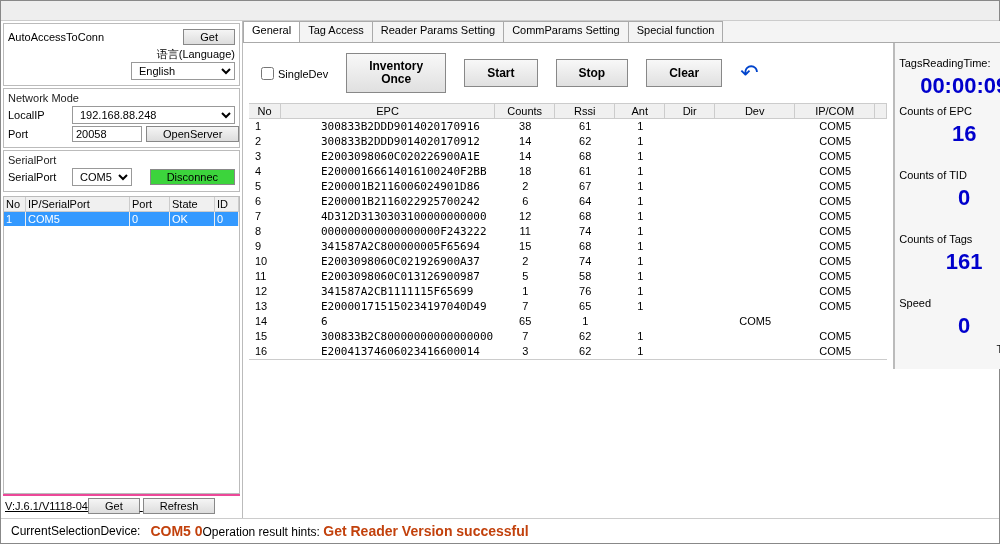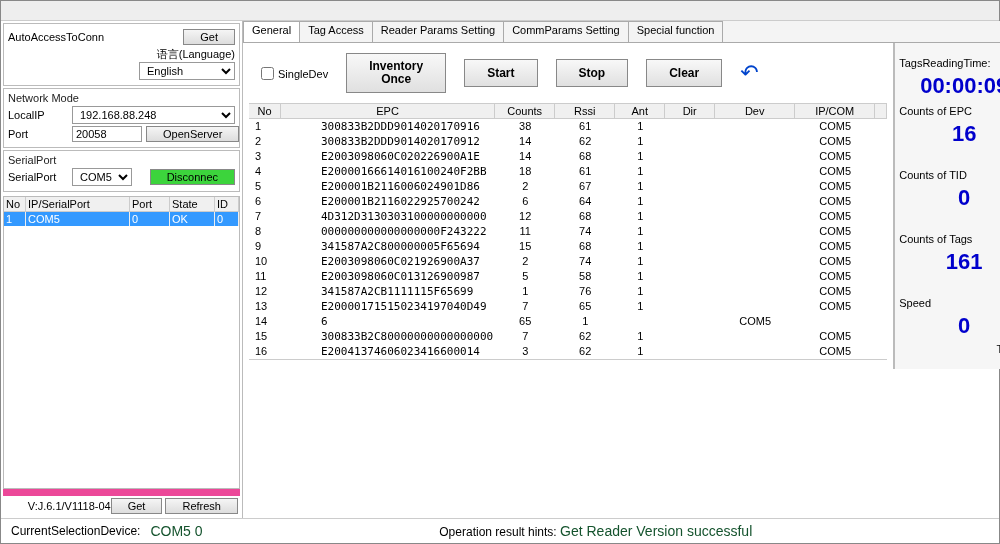--- a/index.html
+++ b/index.html
@@ -19,39 +19,39 @@
 .row { display: flex; align-items: center; margin: 2px 0; gap: 4px; }
 .row label { min-width: 60px; }
 .btn { border: 1px solid #888; background: linear-gradient(#f5f5f5,#ddd); padding: 1px 16px; cursor: pointer; font-family: inherit; font-size: 11px; }
 .btn-green { background: #3cd43c; }
 input.tb, select.sel { border: 1px solid #999; padding: 1px 3px; font-family: inherit; font-size: 11px; background: #fff; }
 .conn-table { flex: 1; border: 1px solid #bbb; margin-top: 2px; overflow: auto; position: relative; }
 .ct-head, .ct-row { display: grid; grid-template-columns: 22px 1fr 40px 45px 24px; font-size: 11px; }
 .ct-head div { background: #f0f0f0; border-right: 1px solid #ccc; border-bottom: 1px solid #ccc; padding: 1px 2px; text-align: left; }
 .ct-row div { border-right: 1px solid #eee; padding: 1px 2px; }
 .ct-row.sel div { background: #3399ff; color: #fff; }
-.left-footer { display: flex; align-items: center; justify-content: flex-end; padding: 2px; border-top: 7px solid #ec4899; }
+.left-footer { display: flex; align-items: center; justify-content: flex-start; padding: 2px; border-top: 2px solid #ec4899; text-decoration: underline; }
 .center-panel { flex: 1; display: flex; flex-direction: column; }
 .tabs { display: flex; border-bottom: 1px solid #aaa; background: #f4f4f4; height: 22px; }
 .tab { padding: 2px 8px; border: 1px solid #aaa; border-bottom: none; margin-right: -1px; background: #f4f4f4; cursor: pointer; font-size: 11px; white-space: nowrap; }
 .tab.active { background: #fff; }
 .toolbar { display: flex; align-items: center; gap: 18px; padding: 10px 18px; }
 .bigbtn { border: 1px solid #888; background: linear-gradient(#f8f8f8,#e0e0e0); padding: 6px 22px; font-weight: bold; cursor: pointer; font-size: 12px; font-family: inherit; }
 .data-table { flex: 1; border-top: 1px solid #ccc; border-bottom: 1px solid #ccc; overflow: auto; margin: 0 6px 4px; }
 .dt-head, .dt-row { display: grid; grid-template-columns: 32px 1fr 60px 60px 50px 50px 80px 80px 12px; font-size: 11px; }
 .dt-head div { background: #f0f0f0; border-right: 1px solid #ccc; border-bottom: 1px solid #ccc; padding: 1px 2px; text-align: center; }
 .dt-row div { padding: 0 2px; text-align: center; line-height: 15px; }
 .dt-row div:nth-child(2) { text-align: left; padding-left: 40px; font-family: monospace; font-size: 11px; }
 .dt-row div:first-child { text-align: left; padding-left: 6px; }
 .right-panel { width: 140px; border-left: 2px solid #bbb; background: #f6f6f6; padding: 8px 4px; }
 .stat-label { font-size: 11px; margin-top: 6px; }
 .stat-big { font-size: 22px; color: #0000cc; font-weight: bold; text-align: center; margin: 4px 0; }
 .stat-times { text-align: right; font-size: 11px; margin-bottom: 6px; }
 .statusbar { display: flex; padding: 4px 10px; font-size: 12px; border-top: 1px solid #ccc; align-items: center; }
-.status-blue { color: #14532d; font-weight: normal; font-size: 14px; }
+.status-blue { color: #c2410c; font-weight: bold; font-size: 14px; }
 .undo-icon { font-size: 22px; color: #0044cc; cursor: pointer; }
 .chk { display: flex; align-items: flex-end; gap: 4px; }
 </style>
 </head>
 <body>
 
 <div class="window">
   <div class="menubar"></div>
 
   <div class="body">
@@ -59,21 +59,21 @@
     <div class="left-panel">
       <div class="group">
         <div class="row">
           <span>AutoAccessToConn</span>
           <div style="flex:1"></div>
           <button class="btn">Get</button>
         </div>
         <div class="row" style="justify-content:flex-end">
           <div style="text-align:right">
             <div>语言(Language)</div>
-            <select class="sel" style="width:96px">
+            <select class="sel" style="width:104px">
               <option>English</option>
             </select>
           </div>
         </div>
       </div>
 
       <div class="group">
         <div class="group-title">Network Mode</div>
         <div class="row">
           <label>LocalIP</label>
@@ -354,18 +354,18 @@
           <div class="stat-big">0</div>
           <div class="stat-times">Times.</div>
         </div>
       </div>
     </div>
   </div>
 
   <div class="statusbar">
     <span>CurrentSelectionDevice:</span>
     <span class="status-blue" style="margin-left:10px">COM5  0</span>
-    <span style="flex:1;text-align:center">
+    <span style="flex:1;">
       <span>Operation result hints:</span>
       <span class="status-blue">Get Reader Version successful</span>
     </span>
   </div>
 </div>
 
 </body></html>

